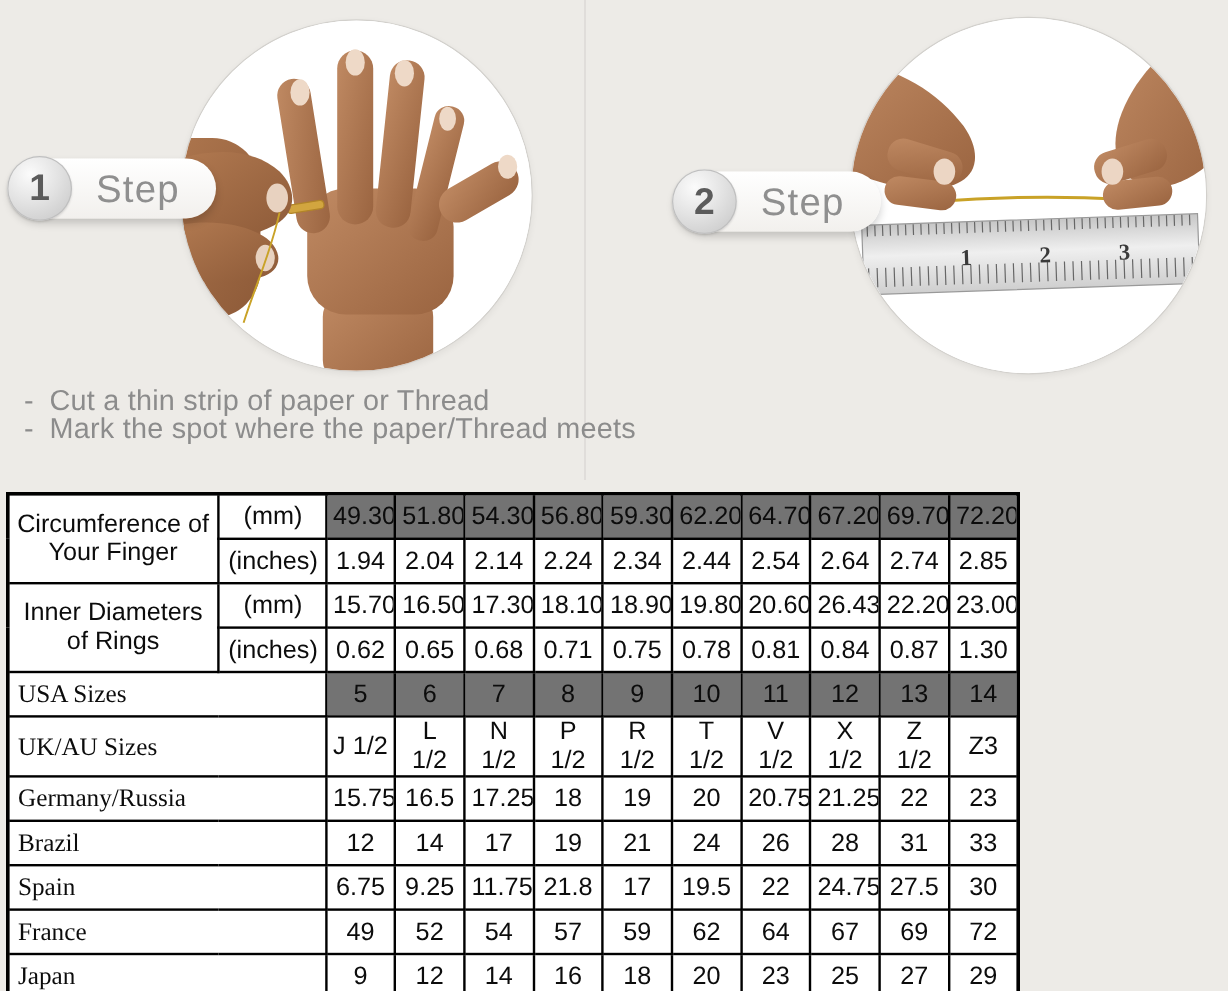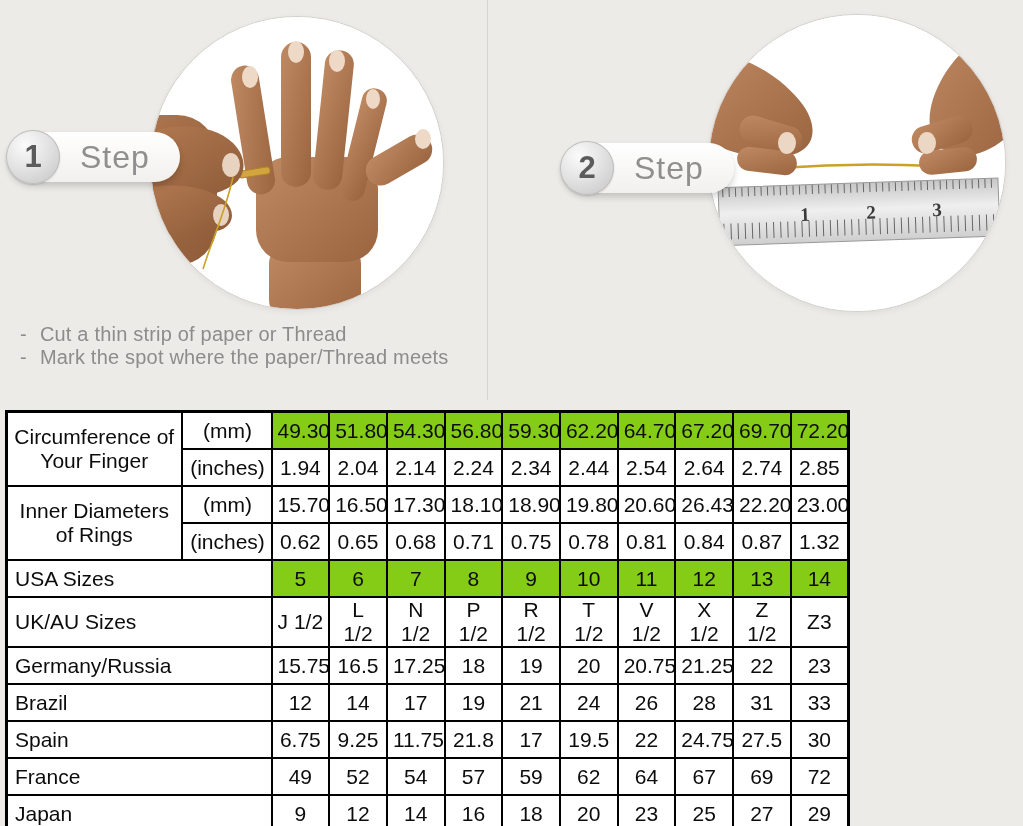--- a/index.html
+++ b/index.html
@@ -41,21 +41,21 @@
     box-shadow:inset 0 0 0 1px #bfbfbf, 0 1px 2px rgba(0,0,0,0.15);
     display:flex; align-items:center; justify-content:center;
     font-size:31px; font-weight:bold; color:#5b5b5b;
   }
   .badge-label { margin-left:20px; font-size:32px; color:#8f8f8f; letter-spacing:1px; }
   #step1-badge { left:8px;   top:132px; }
   #step2-badge { left:562px; top:143px; }
 
   .instructions {
     position:absolute; margin:0; padding:0; list-style:none;
-    font-size:20px; line-height:23px; color:#8c8c8c; letter-spacing:0.2px;
+    font-size:24px; line-height:23px; color:#8c8c8c; letter-spacing:0.2px;
   }
   .instructions li { white-space:nowrap; }
   .instructions li::before { content:"-"; margin-right:13px; }
   #step1-instructions { left:20px;  top:323px; }
   #step2-instructions { left:506px; top:325px; }
 
   
   #size-table {
     position:absolute; left:5px; top:410px;
     width:845px; height:414px;
@@ -65,24 +65,24 @@
     font-size:21px; color:#0c0c0c;padding-left:16px;
   }
   #size-table td, #size-table th {
     border:2px solid #000;
     padding:0 5px;
     font-weight:normal;
     overflow:hidden;
     height:35px;
   }
   #size-table th.group-label  { text-align:center; }
-  #size-table th.country-label{ text-align:left; padding-left:7px; }
+  #size-table th.country-label{ text-align:left; padding-left:7px;font-family:Liberation Serif, serif; }
   #size-table td.unit { text-align:center; padding-left:7px; }
   #size-table td.val  { text-align:center; }
-  #size-table .hl { background:#84cc16; }
+  #size-table .hl { background:#737373; }
 </style>
 </head>
 <body>
 
 <div id="app">
 
   <div class="top-section">
     <div class="v-divider"></div>
 
     <figure class="photo photo-left">
@@ -247,21 +247,21 @@
           <td class="unit">(inches)</td>
           <td class="val">0.62</td>
           <td class="val">0.65</td>
           <td class="val">0.68</td>
           <td class="val">0.71</td>
           <td class="val">0.75</td>
           <td class="val">0.78</td>
           <td class="val">0.81</td>
           <td class="val">0.84</td>
           <td class="val">0.87</td>
-          <td class="val">1.32</td>
+          <td class="val">1.30</td>
         </tr>
         <tr>
           <th class="country-label" colspan="2">USA Sizes</th>
           <td class="val hl">5</td>
           <td class="val hl">6</td>
           <td class="val hl">7</td>
           <td class="val hl">8</td>
           <td class="val hl">9</td>
           <td class="val hl">10</td>
           <td class="val hl">11</td>

